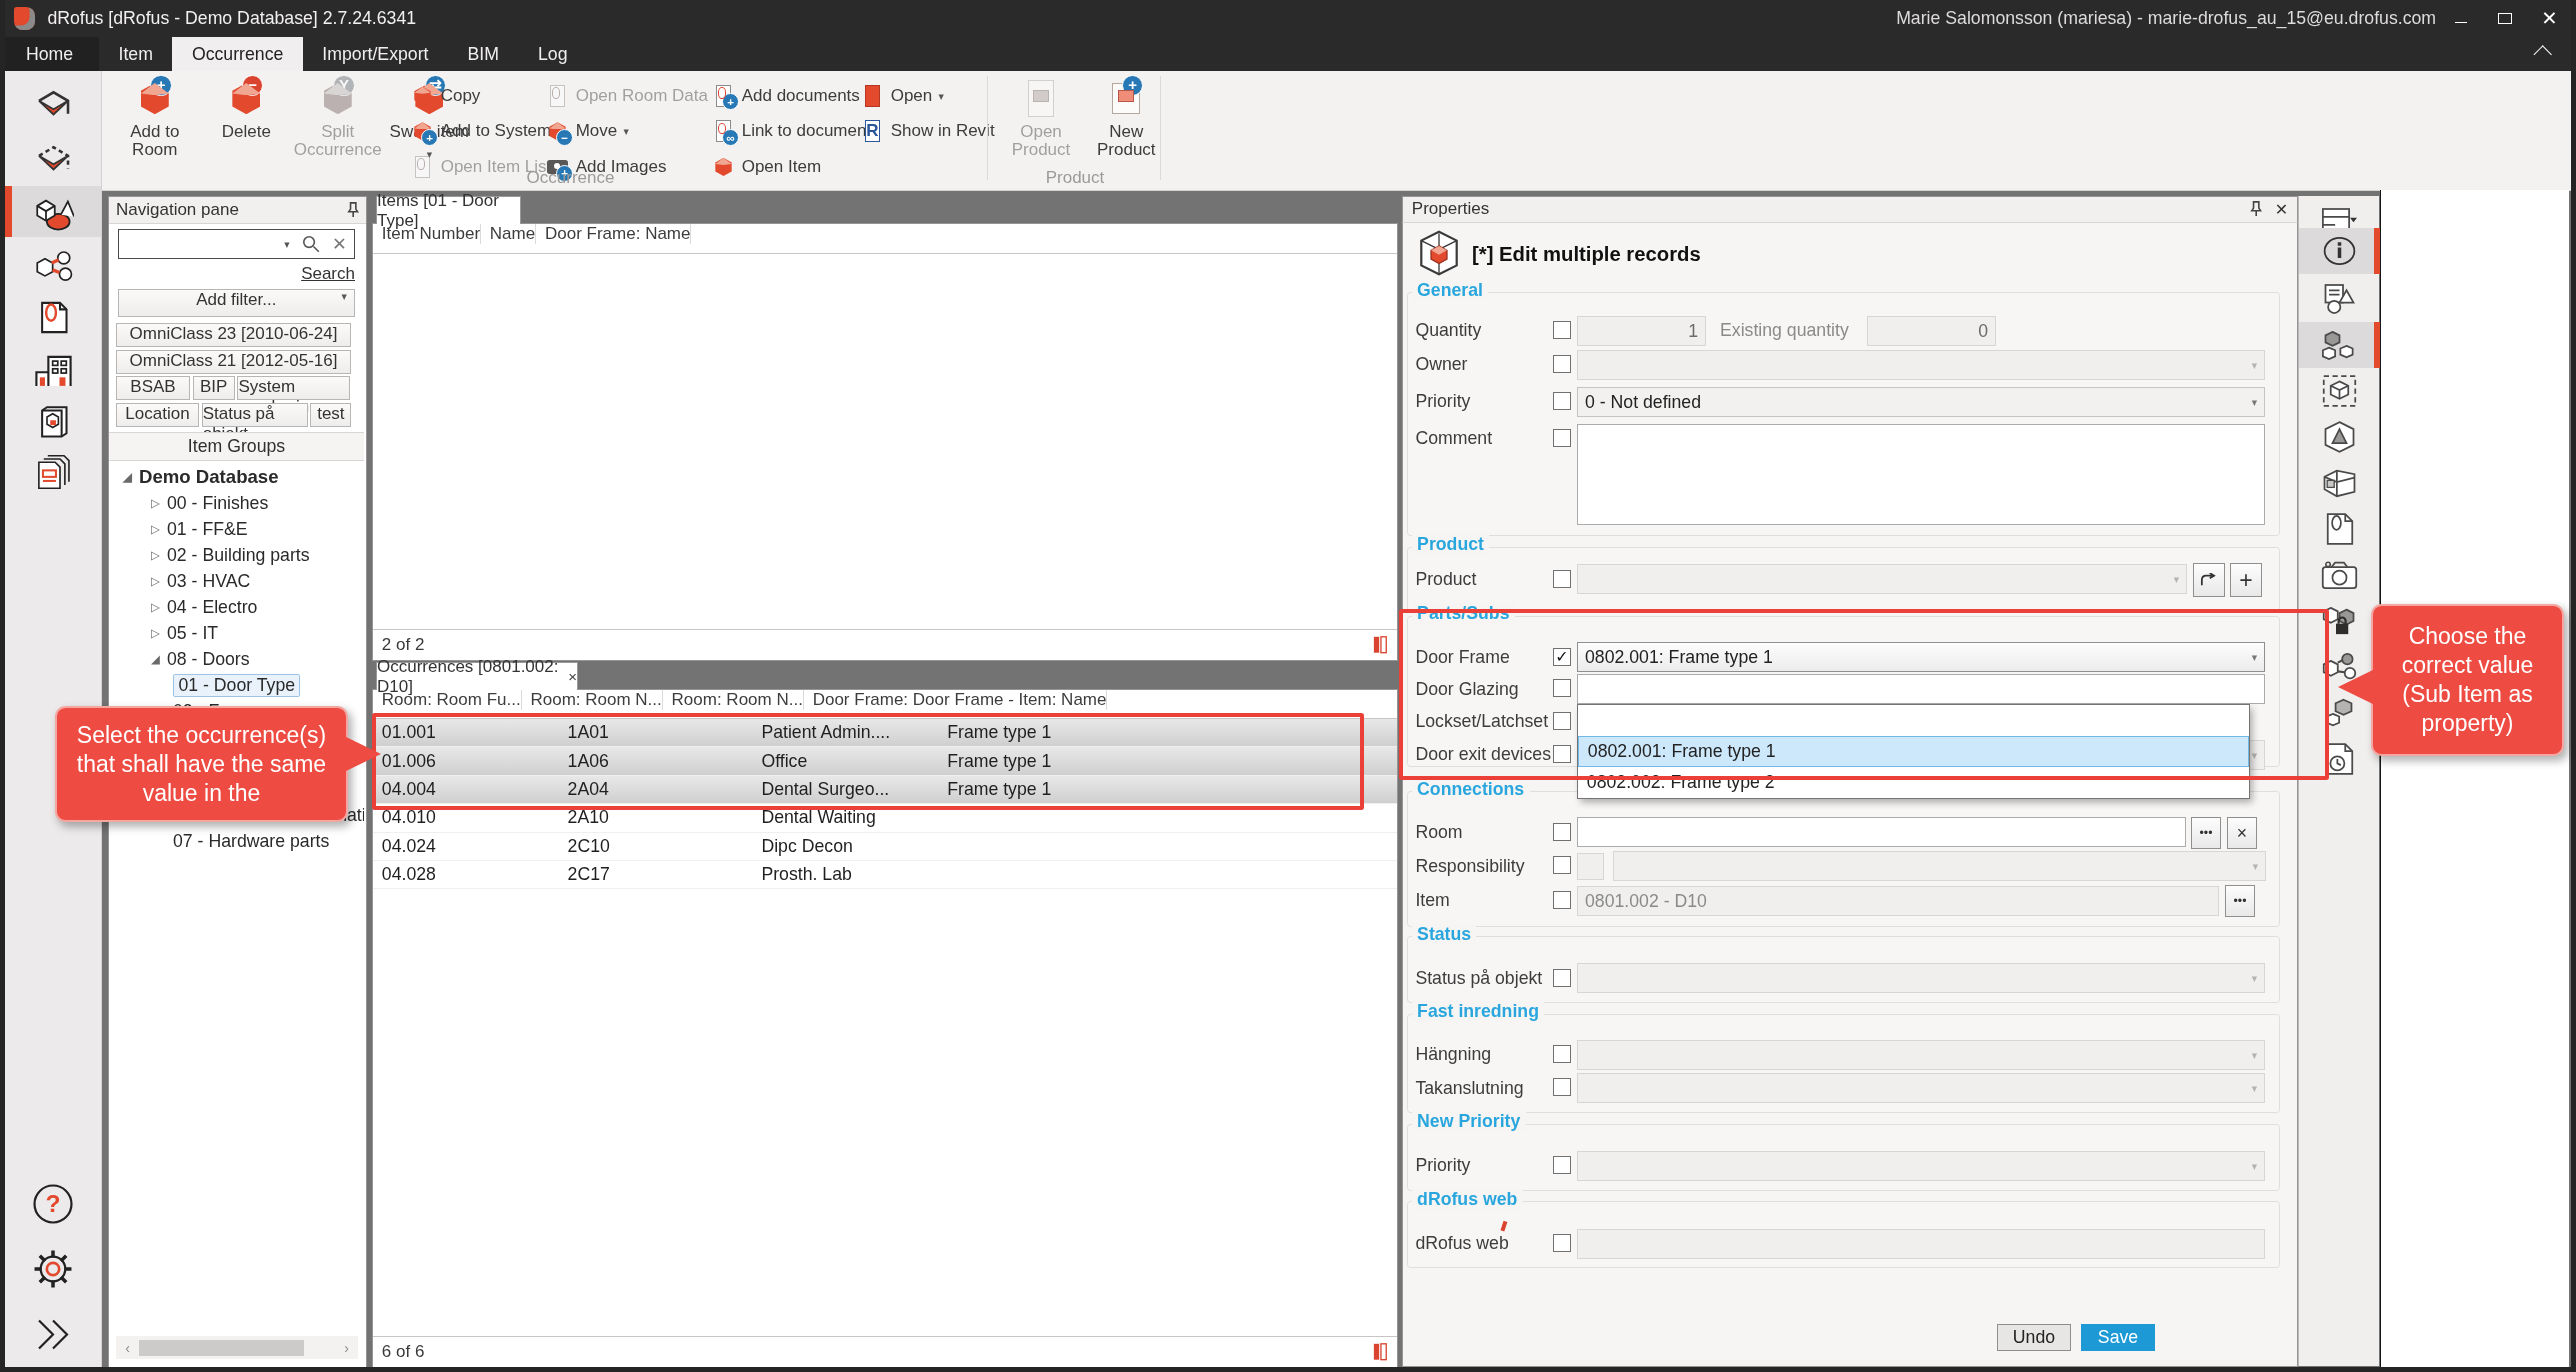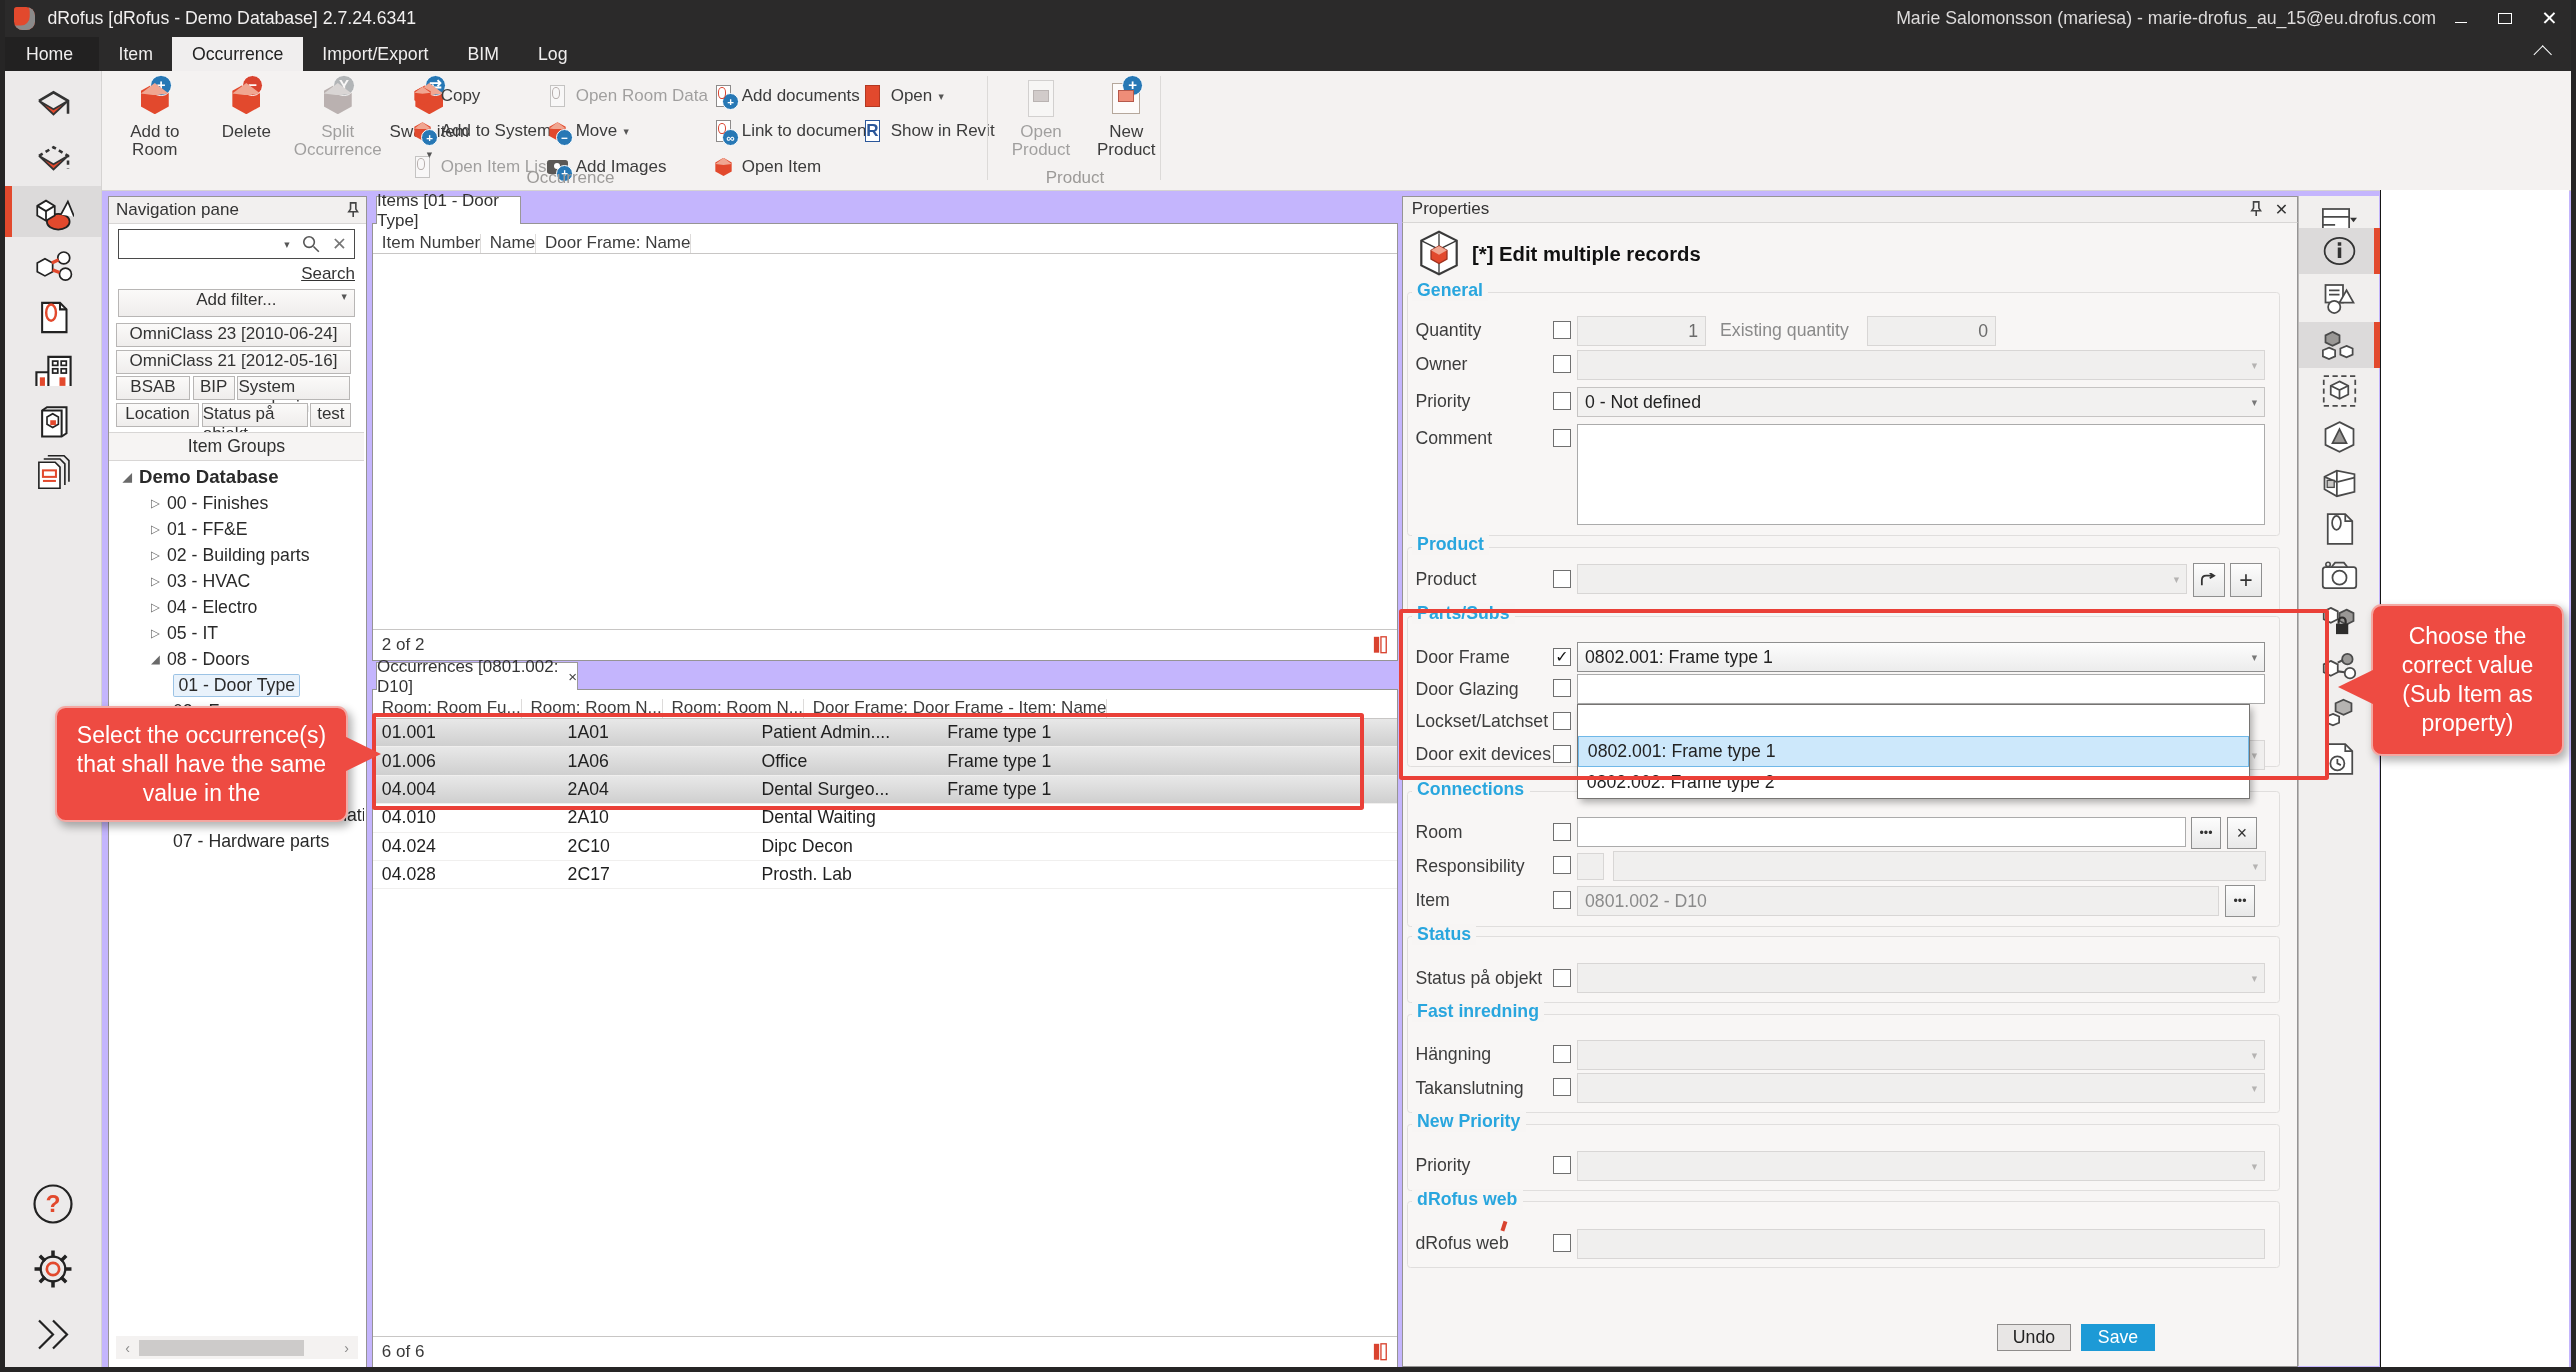--- a/index.html
+++ b/index.html
@@ -1,16 +1,16 @@
 <!DOCTYPE html>
 <html style="font-size:14px"><head>
 <meta charset="utf-8">
 <style>
   html,body{margin:0;padding:0;background:#555;font-family:"Liberation Sans",sans-serif;}
-  .window{position:relative;width:2576px;height:1372px;background:#c4b5fd;overflow:hidden;}
+  .window{position:relative;width:2576px;height:1372px;background:#737373;overflow:hidden;}
   .abs{position:absolute;}
   .flex{display:flex;align-items:center;}
   
   .titlebar{left:0;top:0;width:2576px;height:37px;background:#2b2a2a;color:#f2f0f0;display:flex;align-items:center;font-size:17.7px;}
   .logo{width:21px;height:23px;margin:0 12.4px 0 14px;background:#e2492d;border-radius:2.7px 8.8px 8.8px 8.8px;box-shadow:inset -5.3px -4.4px 0 #8a8a8a;}
   .t-user{margin-left:auto;color:#dddbdb;}
   .winbtn{width:39px;height:30px;display:flex;align-items:center;justify-content:center;color:#fff;margin-left:5.3px;font-size:19.5px;}
   .mini{width:12.4px;border-bottom:1.8px solid #fff;height:7px;}
   .maxi{width:11.5px;height:9.7px;border:1.8px solid #fff;}
   .menubar{left:0;top:37px;width:2576px;height:34px;background:#2b2a2a;display:flex;color:#f0eeee;font-size:17.7px;}
@@ -45,21 +45,21 @@
   .rbtn.lg .badge{width:19.5px;height:19.5px;font-size:15px;right:3.5px;bottom:23px;}
   .badge.red{background:#d9432f;}
   
   .lsb{left:5.3px;top:71px;width:96px;height:1296px;background:#eceaea;border-right:0.9px solid #d5d3d2;}
   .lslot{position:absolute;left:0;width:96px;height:50px;display:flex;align-items:center;justify-content:center;}
   .lslot.sel{background:#dcdada;}
   .lslot.sel::before{content:"";position:absolute;left:0;top:0;width:7px;height:100%;background:#e2492d;}
   
   .panelbox{background:#fff;border:0.9px solid #969494;}
   .tab{background:#fff;border:0.9px solid #9a9898;border-bottom:none;display:flex;align-items:center;justify-content:center;font-size:17px;color:#333;gap:8.8px;z-index:3;}
-  .thead{display:flex;border-bottom:0.9px solid #c8c6c5;background:#fff;height:29px;align-items:flex-end;font-size:17px;color:#3d3d3d;}
+  .thead{display:flex;border-bottom:0.9px solid #c8c6c5;background:#fff;height:29px;align-items:flex-start;font-size:17px;color:#3d3d3d;}
   .thead span{padding-left:8.8px;border-right:0.9px solid #dddbda;height:19.5px;display:flex;align-items:center;}
   .trow{display:flex;align-items:center;font-size:17.7px;color:#1f1f1f;border-bottom:0.9px solid #f0efee;}
   .trow.sel{background:linear-gradient(180deg,#e8e8e8,#cfcfcf);}
   .trow.bold{font-weight:bold;}
   .trow span{padding-left:8.8px;overflow:hidden;white-space:nowrap;}
   .items-t .c1{width:175px;flex:none;}.items-t .c2{width:245px;flex:none;}.items-t .c3{width:442px;flex:none;}
   .occ-t .c1{width:177px;flex:none;}.occ-t .c2{width:185px;flex:none;}.occ-t .c3{width:177px;flex:none;}.occ-t .c4{flex:1;}
   .pfoot{position:absolute;left:0;width:100%;height:30px;border-top:0.9px solid #c8c6c5;display:flex;align-items:center;font-size:17px;color:#3a3a3a;background:#fff;}
   
   .npane{left:108px;top:196px;width:257px;height:1170px;}

